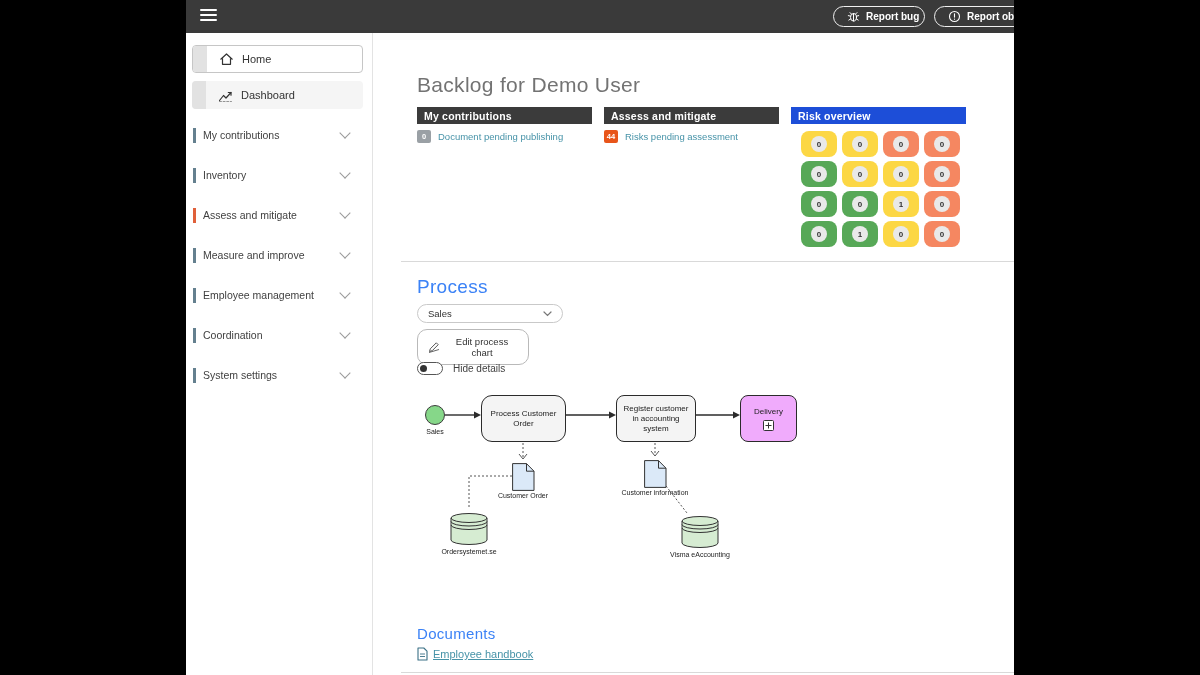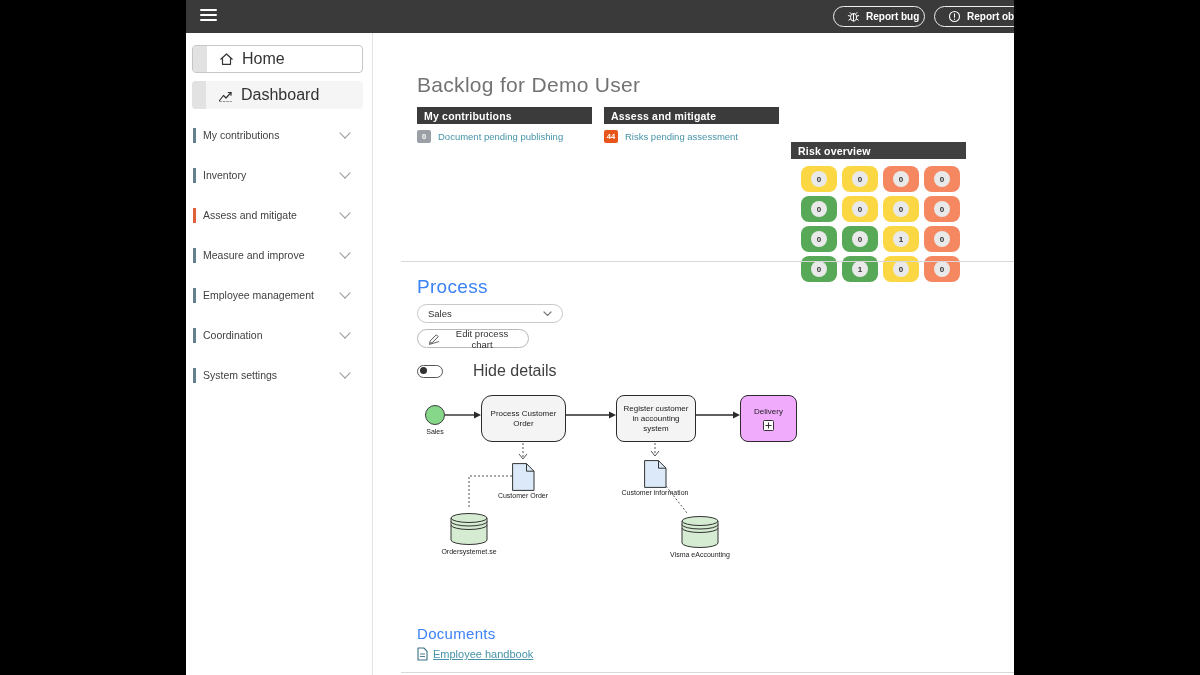--- a/index.html
+++ b/index.html
@@ -25,21 +25,21 @@
   .tb-btn-2 { left:748px; width:120px; }
 
   
   .sidebar { position:absolute; left:0; top:33px; width:187px; height:642px;
     background:#fff; border-right:1px solid #e3e3e3; }
   .primary-item { position:absolute; left:6px; width:171px; height:28px; border-radius:4px;
     display:flex; align-items:center; overflow:hidden; cursor:pointer; background:#f5f5f5; }
   .primary-item.selected { background:#fff; border:1px solid #c6c6c6; }
   .thumb-strip { width:14px; height:100%; background:#e2e2e2; flex:none; }
   .p-ico { margin:0 8px 0 12px; display:flex; }
-  .p-label { font-size:16px; color:#333; }
+  .p-label { font-size:11px; color:#333; }
   .group-list { position:absolute; left:0; top:88px; width:187px; }
   .group-item { position:relative; height:28px; margin-bottom:12px; display:flex; align-items:center; cursor:pointer; }
   .gbar { width:3px; height:15px; margin-left:7px; flex:none; }
   .glabel { font-size:10.5px; color:#3f3f3f; margin-left:7px; flex:1; }
   .chev { width:8px; height:8px; border-right:1.4px solid #9a9a9a; border-bottom:1.4px solid #9a9a9a;
     transform:rotate(45deg); margin-right:24px; margin-top:-4px; flex:none; }
 
   
   .content { position:absolute; left:187px; top:33px; right:0; bottom:0; background:#fff; }
   .h1 { position:absolute; left:44px; top:40px; font-size:21px; font-weight:300; color:#737373; letter-spacing:.3px; }
@@ -56,25 +56,25 @@
   .risk-cell { border-radius:8px; display:flex; align-items:center; justify-content:center; cursor:pointer; }
   .risk-num { width:16px; height:16px; border-radius:50%; background:#e9e9e9; color:#333;
     font-size:8px; font-weight:700; display:flex; align-items:center; justify-content:center; }
   .divider { position:absolute; left:28px; right:0; height:1px; background:#d9d9d9; }
   .h2 { position:absolute; left:44px; font-size:19px; font-weight:300; color:#3b82f6; letter-spacing:.3px; }
   .select-pill { position:absolute; left:44px; top:271px; width:146px; height:19px; border:1px solid #c9c9c9;
     border-radius:10px; background:#fff; display:flex; align-items:center; font-size:9.5px; color:#333;
     padding:0 10px; cursor:pointer; justify-content:space-between; }
   .edit-btn { position:absolute; left:44px; top:296px; width:112px; height:19px; border:1px solid #b9b9b9;
     border-radius:10px; background:#fff; display:flex; align-items:center; gap:6px; font-size:9.5px;
-    color:#333; padding:8px 10px; cursor:pointer; font-family:inherit; }
+    color:#333; padding:17px 10px; cursor:pointer; font-family:inherit; }
   .toggle-row { position:absolute; left:44px; top:329px; display:flex; align-items:center; gap:10px; }
   .toggle { width:26px; height:13px; border:1.5px solid #555; border-radius:7px; position:relative; cursor:pointer; background:#fff; }
   .toggle-knob { position:absolute; left:1.5px; top:1.5px; width:7px; height:7px; border-radius:50%; background:#333; }
-  .toggle-label { font-size:16px; color:#3f3f3f;margin-left:20px; }
+  .toggle-label { font-size:10px; color:#3f3f3f; }
 
   
   .flow { position:absolute; left:0; top:357px; width:640px; height:230px; }
   .flow svg.connectors { position:absolute; left:0; top:0; pointer-events:none; }
   .fc-node { position:absolute; }
   .fc-circle { width:20px; height:20px; border-radius:50%; background:#86d789; border:1.5px solid #3c3c3c; cursor:pointer; }
   .fc-task { border:1.2px solid #2b2b2b; border-radius:8px; background:#f4f4f4; display:flex;
     flex-direction:column; align-items:center; justify-content:center; text-align:center;
     font-size:8px; color:#222; line-height:1.25; padding:2px 4px; cursor:pointer; }
   .fc-task.lavender { background:#f0abfc; }
@@ -194,21 +194,21 @@
         </div>
       </div>
       <div class="panel">
         <div class="panel-head" style="background: rgb(59, 59, 59);">Assess and mitigate</div>
         <div class="panel-row">
           <span class="badge" style="background: rgb(232, 85, 26);">44</span>
           <a class="panel-link" style="color: rgb(71, 147, 168);">Risks pending assessment</a>
         </div>
       </div>
       <div class="panel">
-        <div class="panel-head" style="background: #404040; margin-top: 35px;">Risk overview</div>
+        <div class="panel-head" style="background: #1d4ed8;">Risk overview</div>
         <div class="risk-grid">
             <div class="risk-cell" style="background: rgb(252, 215, 68);">
               <span class="risk-num">0</span>
             </div>
             <div class="risk-cell" style="background: rgb(252, 215, 68);">
               <span class="risk-num">0</span>
             </div>
             <div class="risk-cell" style="background: rgb(245, 135, 97);">
               <span class="risk-num">0</span>
             </div>

